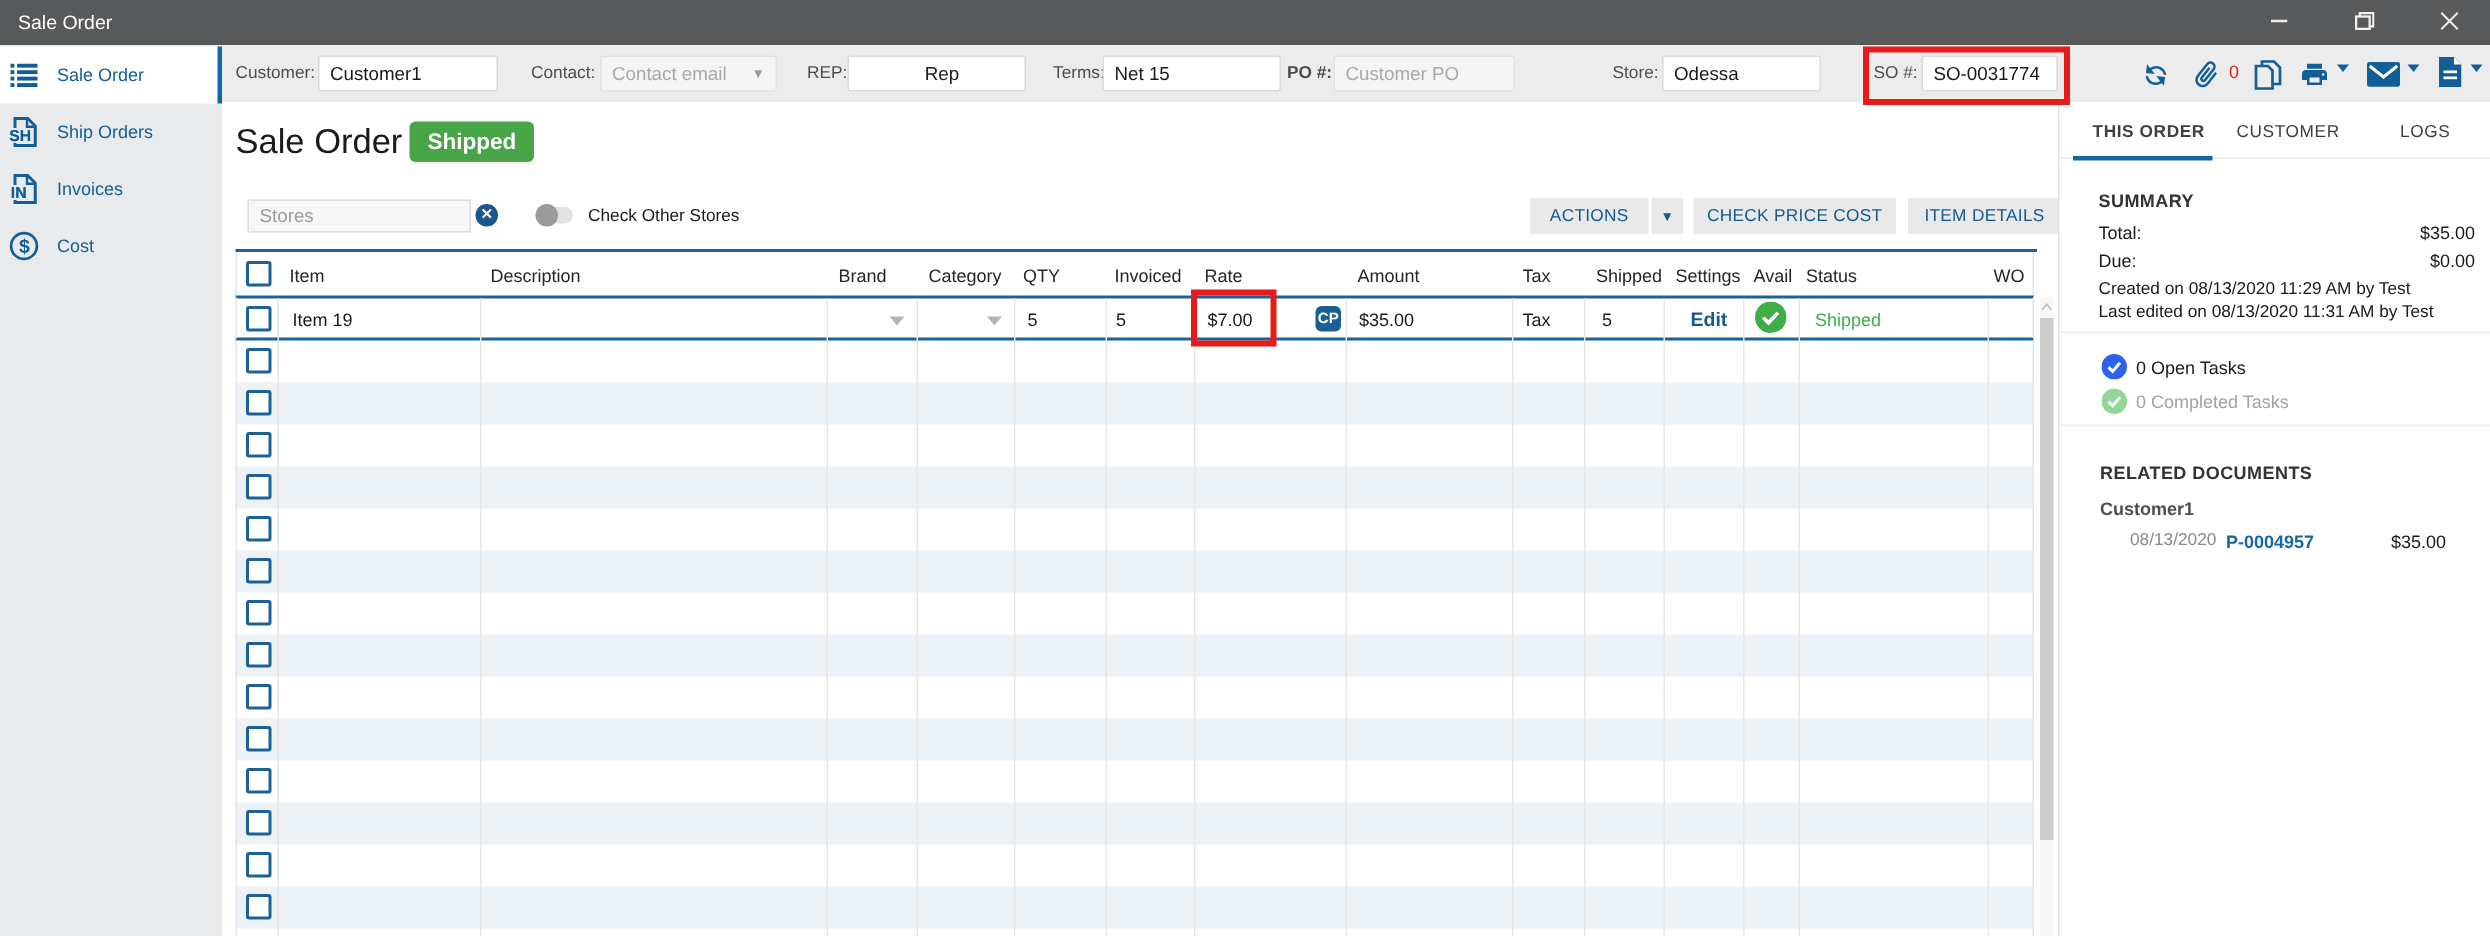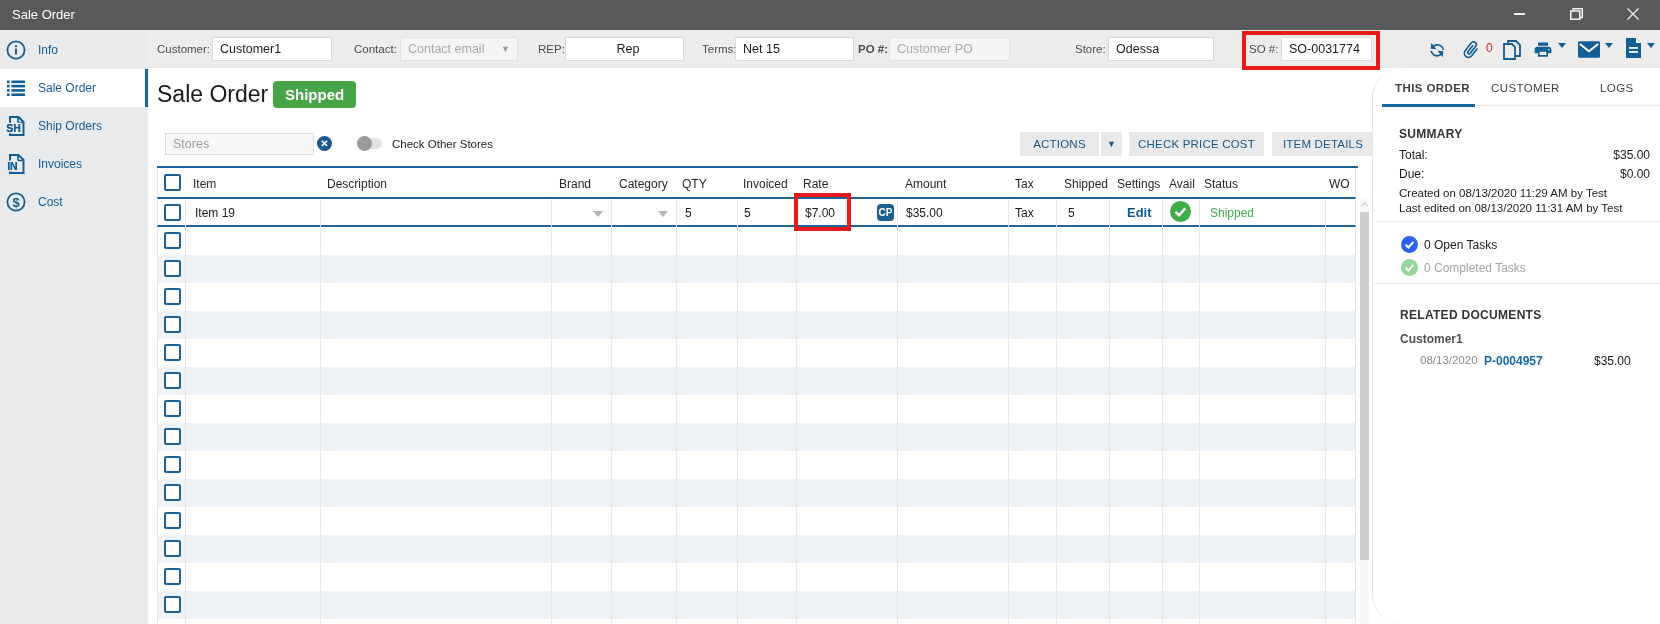--- a/index.html
+++ b/index.html
@@ -40,21 +40,21 @@
 .hrow { position:absolute; left:0; top:0; width:1199px; height:29px; background:#fff; border-left:1px solid #dfe6ec; border-right:1px solid #dfe6ec; }
 .hcell { position:absolute; top:9px; font-size:12px; color:#262626; }
 .row { position:absolute; left:0; width:1199px; height:28px; border-left:1px solid #dfe6ec; border-right:1px solid #dfe6ec; }
 .row.alt { background:#edf2f7; }
 .row1 { position:absolute; left:0; top:29px; width:1199px; height:30px; background:#fff; border-top:2px solid #1f6296; border-bottom:2px solid #1f6296; border-left:1px solid #dfe6ec; border-right:1px solid #dfe6ec; }
 .cb { position:absolute; left:6px; width:17px; height:17px; border:2px solid #1d6296; border-radius:2px; background:#fff; }
 .colline { position:absolute; top:31px; width:1px; height:427px; background:#e7e7e7; }
 .cell { position:absolute; font-size:12px; color:#1a1a1a; }
 
 
-#panel { position:absolute; left:1372px; top:68px; width:288px; height:556px; background:#fff; border-left:1px solid #e3e3e3;border-radius:30px; }
+#panel { position:absolute; left:1372px; top:68px; width:288px; height:556px; background:#fff; border-left:1px solid #e3e3e3; }
 .ptext { position:absolute; font-size:12px; color:#1a1a1a; }
 
 
 #sbar { position:absolute; left:1360px; top:198px; width:9px; height:426px; background:#f8f8f8; }
 #sthumb { position:absolute; left:1360px; top:212px; width:9px; height:348px; background:#cdcdcd; }
 
 
 .redbox { position:absolute; border:4px solid #e81a1a; }
 .caret { position:absolute; width:0; height:0; border-left:5px solid transparent; border-right:5px solid transparent; border-top:6px solid #b5b5b5; margin-top:5px; }
 .cpbadge { position:absolute; left:719px; top:5px; width:17px; height:17px; background:#1c5f93; border-radius:4px; color:#fff; font-size:10px; font-weight:bold; text-align:center; line-height:17px; }
@@ -102,25 +102,20 @@
   <svg style="position:absolute; left:226px; top:8px;" width="15" height="20" viewBox="0 0 15 20">
       <path fill="#135e96" d="M0 0h10l5 5v15H0z"></path>
       <path fill="#fff" d="M10 0l5 5h-5z"></path>
       <rect x="3" y="9" width="9" height="1.8" fill="#fff"></rect>
       <rect x="3" y="13" width="9" height="1.8" fill="#fff"></rect>
     </svg>
   <span style="position:absolute; left:247px; top:13px; width:0; height:0; border-left:4px solid transparent; border-right:4px solid transparent; border-top:5px solid #135e96;"></span>
 </div>
 
 <div id="sidebar">
-  <div class="navitem"><span class="ic"><svg width="20" height="20" viewBox="0 0 20 20">
-          <circle cx="10" cy="10" r="8.6" fill="none" stroke="#135e96" stroke-width="1.8"></circle>
-          <rect x="9" y="8.5" width="2" height="6" fill="#135e96"></rect>
-          <rect x="9" y="5.2" width="2" height="2" fill="#135e96"></rect>
-        </svg></span>Info</div>
   <div class="navitem sel"><span class="ic"><svg width="20" height="20" viewBox="0 0 20 20">
           <g fill="#135e96">
             <rect x="1" y="2.5" width="2.6" height="2.6"></rect>
             <rect x="5.4" y="2.5" width="13.6" height="2.6"></rect>
             <rect x="1" y="6.8" width="2.6" height="2.6"></rect>
             <rect x="5.4" y="6.8" width="13.6" height="2.6"></rect>
             <rect x="1" y="11.1" width="2.6" height="2.6"></rect>
             <rect x="5.4" y="11.1" width="13.6" height="2.6"></rect>
             <rect x="1" y="15.4" width="2.6" height="2.6"></rect>
             <rect x="5.4" y="15.4" width="13.6" height="2.6"></rect>

